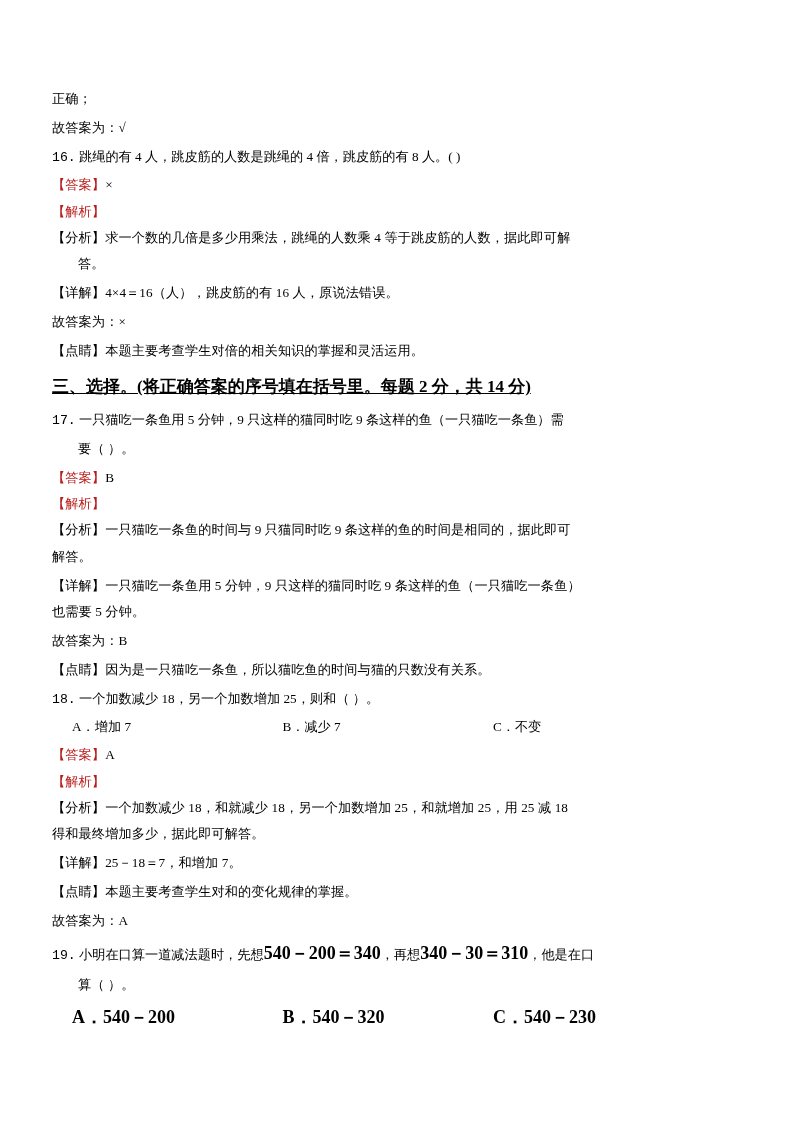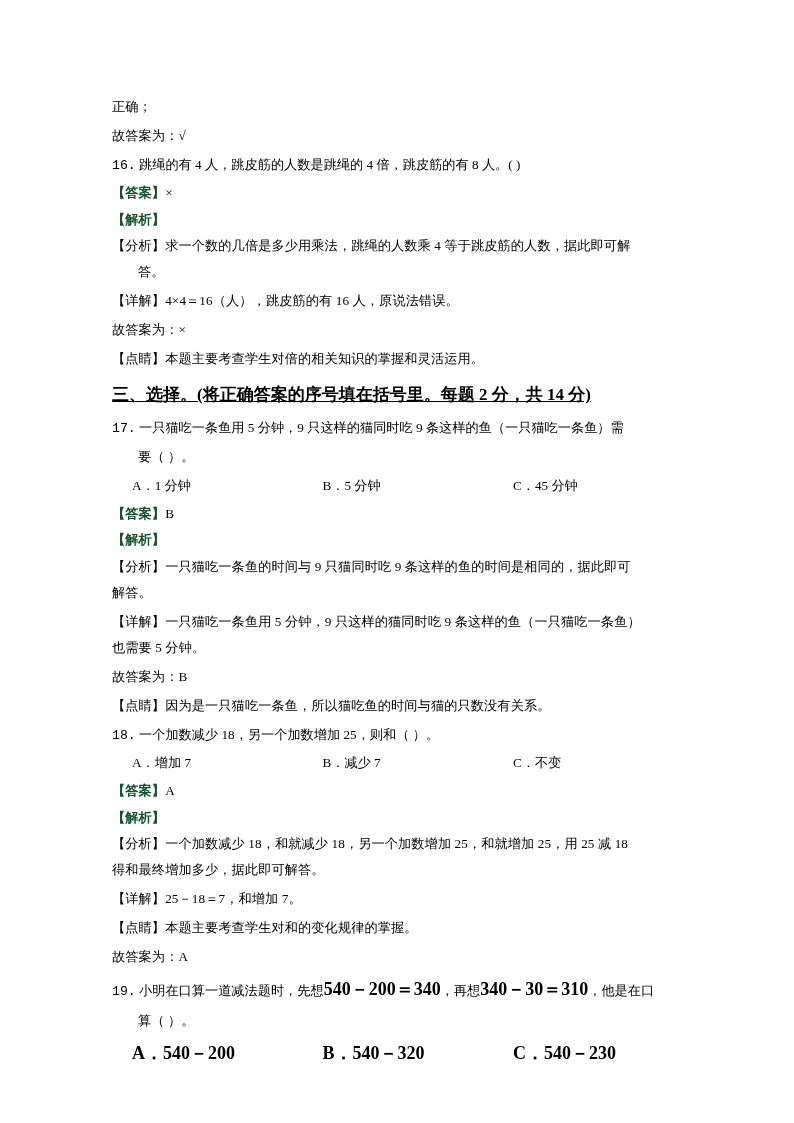--- a/index.html
+++ b/index.html
@@ -12,34 +12,33 @@
     height: 1123px;
     font-family: "Liberation Serif", "DejaVu Serif", serif;
     color: #000000;
     -webkit-font-smoothing: antialiased;
   }
   .page {
     position: relative;
     width: 794px;
     height: 828px;
     box-sizing: border-box;
-    padding: 88px 110px 60px 112px;
-    margin-top: 8px;
+    padding: 88px 110px 60px 52px;
   }
   .line {
     font-size: 13.2px;
     line-height: 1.62;
     margin: 0 0 7.5px 0;
     color: #000;
     letter-spacing: 0.1px;
   }
   .tight { margin-bottom: 5px; }
   .blue-tag {
-    color: #14532d;
-    font-weight: bold;
+    color: #b91c1c;
+    font-weight: normal;
   }
   .sect-title {
     font-weight: bold;
     font-size: 17px;
     margin: 12px 0 9px 0;
     line-height: 1.6;
     text-decoration: underline;
   }
   .q {
     margin: 0 0 6px 0;
@@ -110,25 +109,20 @@
   </p>
 
   <p class="sect-title">三、选择。(将正确答案的序号填在括号里。每题 2 分，共 14 分)</p>
 
   <p class="q tight">
     <span class="q-num">17.</span>
     <span>一只猫吃一条鱼用 5 分钟，9 只这样的猫同时吃 9 条这样的鱼（一只猫吃一条鱼）需</span>
   </p>
   <p class="line para-indent">要（        ）。</p>
 
-  <div class="opts">
-    <span class="opt">A．1 分钟</span>
-    <span class="opt">B．5 分钟</span>
-    <span class="opt">C．45 分钟</span>
-  </div>
 
   <p class="line ans-line">
     <span class="blue-tag">【答案】</span><span>B</span>
   </p>
   <p class="line ans-line">
     <span class="blue-tag">【解析】</span>
   </p>
 
   <p class="line tight">
     <span>【分析】</span><span>一只猫吃一条鱼的时间与 9 只猫同时吃 9 条这样的鱼的时间是相同的，据此即可</span>

